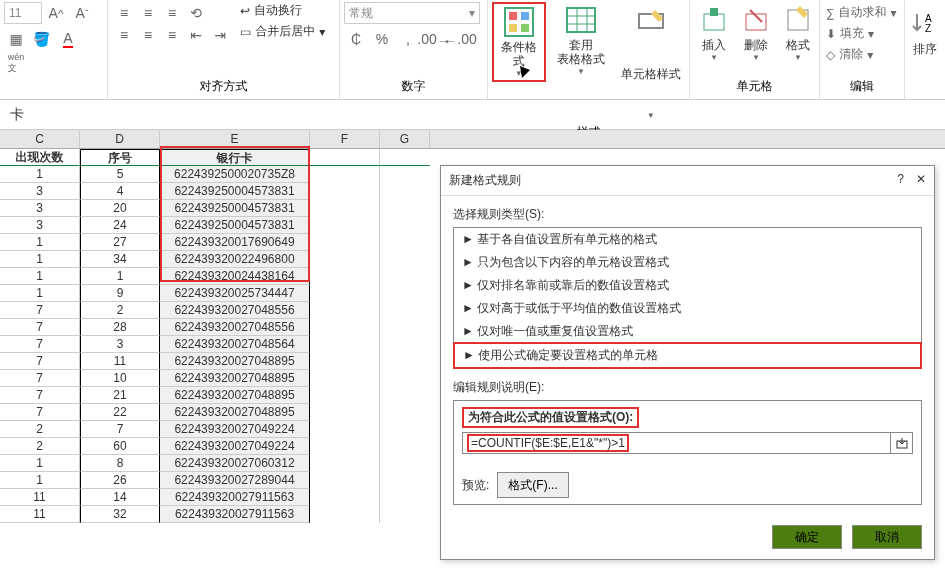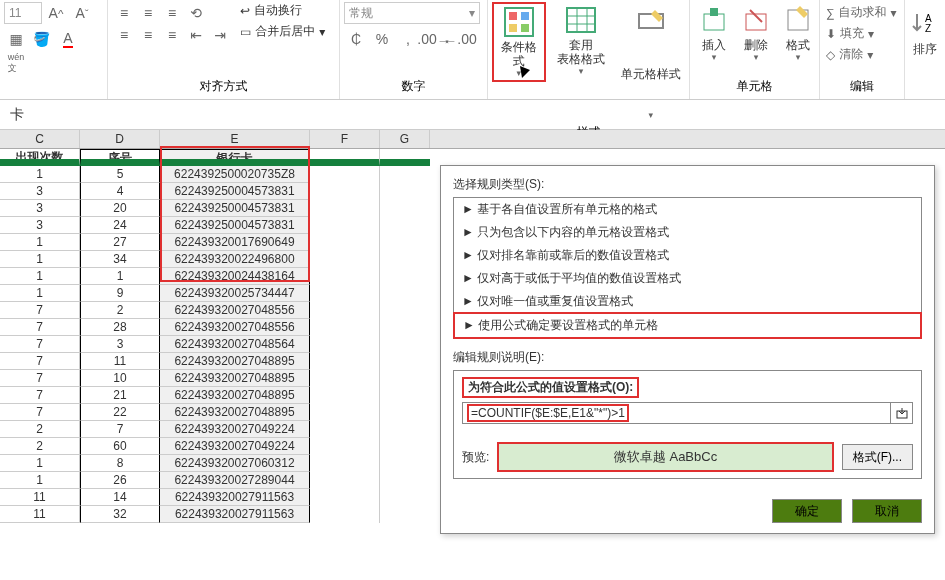--- a/index.html
+++ b/index.html
@@ -49,21 +49,21 @@
   
   .grid-body { }
   .grid-row { display: flex; height: 17px; }
   .cell { border-right: 1px solid #ccc; border-bottom: 1px solid #ccc; text-align: center; font-size: 12px; line-height: 16px; overflow: hidden; white-space: nowrap; }
   .cell-C { width: 80px; }
   .cell-D { width: 80px; font-weight: normal; }
   .cell-E { width: 150px; }
   .cell-F { width: 70px; border-bottom: none; }
   .cell-G { width: 50px; border-bottom: none; border-right: none; }
   
-  .hdr-row .cell { font-weight: bold; border-bottom: 7px solid #15803d; }
+  .hdr-row .cell { font-weight: bold; border-bottom: 1px solid #15803d; }
   .hdr-row .cell-D { border-top: 1px solid #000; }
   .hdr-row .cell-E { border-top: 1px solid #000; }
   .cell-D { border-left: 1px solid #000; border-right: 1px solid #000; }
   .cell-E { border-right: 1px solid #000; background: #f0f0f0; }
   
   .e-highlight-wrap { position: absolute; border: 2px solid #e03030; pointer-events: none; }
   
   
   .dialog { position: absolute; left: 440px; top: 165px; width: 495px; background: #fff; border: 1px solid #888; box-shadow: 2px 2px 6px rgba(0,0,0,0.2); }
   .dlg-title { background: #fff; padding: 6px 8px; display: flex; justify-content: space-between; border-bottom: 1px solid #ddd; font-size: 12px; }
@@ -459,20 +459,27 @@
   <line x1="10" y1="50" x2="160" y2="10"></line>
   <polygon points="160,10 150,6 152,18"></polygon>
 </svg>
 
 <svg class="arrow" style="left:535px; top:78px; width:60px; height:140px;">
   <line x1="10" y1="5" x2="30" y2="125"></line>
   <polygon points="30,125 22,115 38,113"></polygon>
 </svg>
 
 <div class="dialog">
+  <div class="dlg-title">
+    <span>新建格式规则</span>
+    <span class="right">
+      <span>?</span>
+      <span>✕</span>
+    </span>
+  </div>
   <div class="dlg-body">
     <div class="dlg-label">选择规则类型(S):</div>
     <div class="rule-list" id="rule-list">
         <div class="rule-item">► 基于各自值设置所有单元格的格式</div>
         <div class="rule-item">► 只为包含以下内容的单元格设置格式</div>
         <div class="rule-item">► 仅对排名靠前或靠后的数值设置格式</div>
         <div class="rule-item">► 仅对高于或低于平均值的数值设置格式</div>
         <div class="rule-item">► 仅对唯一值或重复值设置格式</div>
         <div class="rule-item last-hl">► 使用公式确定要设置格式的单元格</div>
       </div>
@@ -486,23 +493,20 @@
           <div class="ref-btn">
             <svg width="14" height="14" viewBox="0 0 14 14">
                 <rect x="2" y="5" width="10" height="7" fill="none" stroke="#333"></rect>
                 <path d="M7 2 L7 8 M4 5 L7 8 L10 5" stroke="#333" fill="none"></path>
               </svg>
           </div>
         </div>
 
         <div class="preview-row">
           <span>预览:</span>
-          <div class="preview-box preview-hl">
-            <span>微软卓越 AaBbCc</span>
-          </div>
           <button class="fmt-btn">格式(F)...</button>
         </div>
       </div>
     </div>
   </div>
   <div class="dlg-footer">
     <button>确定</button>
     <button>取消</button>
   </div>
 </div>

